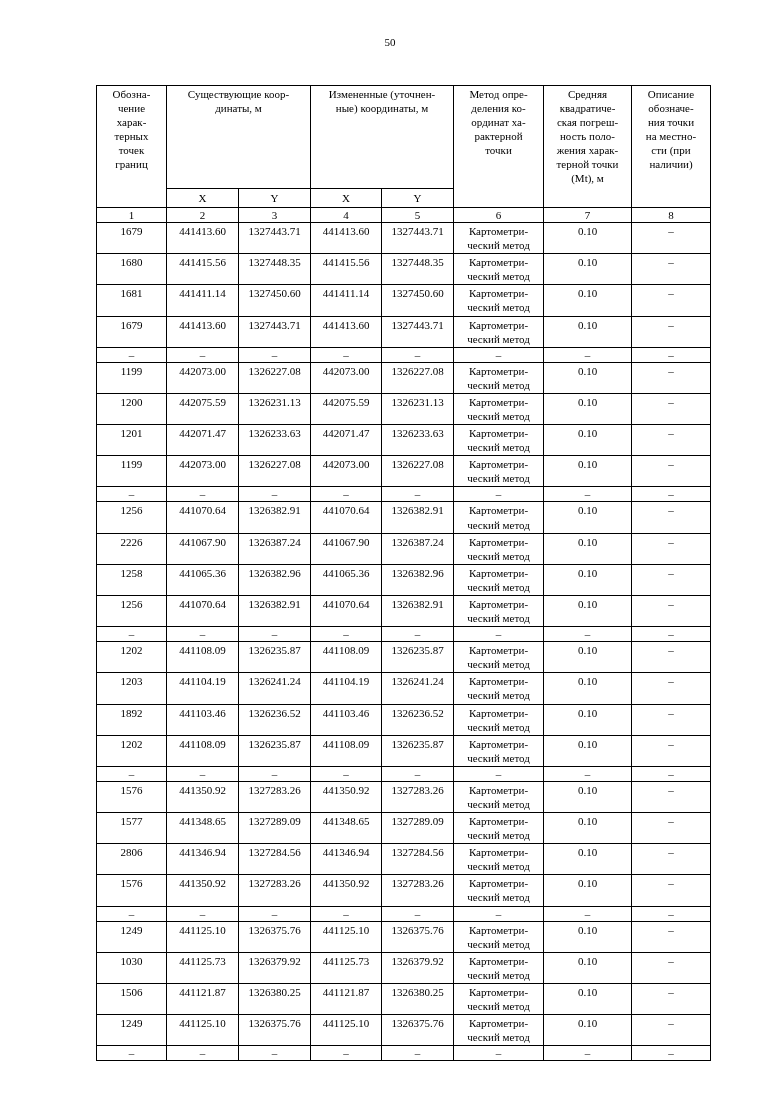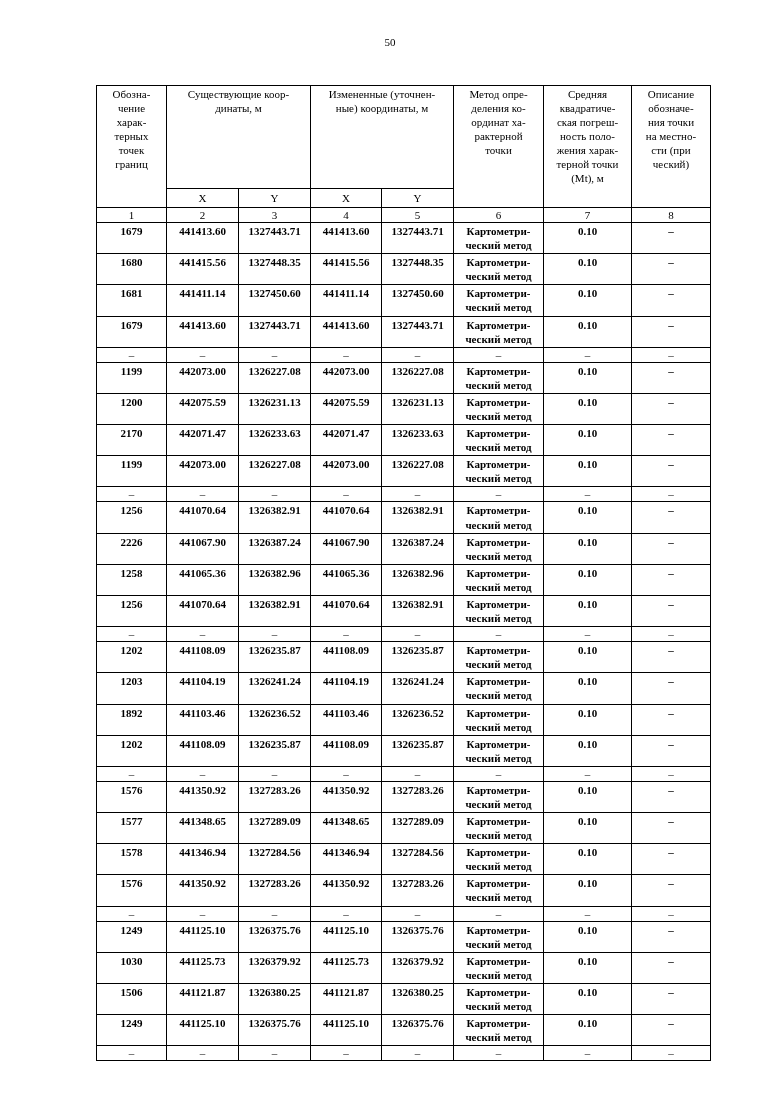--- a/index.html
+++ b/index.html
@@ -43,21 +43,21 @@
     padding: 1px 2px;
     white-space: pre-line;
     overflow: hidden;
   }
   tr.head-main { height: 103px; }
   tr.head-main td { vertical-align: top; }
   tr.head-sub { height: 19px; }
   tr.head-sub td { vertical-align: middle; padding: 0 2px; }
   tr.head-num { height: 13px; }
   tr.head-num td { vertical-align: middle; padding: 0 2px; border-bottom: 1.5px solid #000; }
-  tr.data-row { height: 29px; font-weight: bold; }
+  tr.data-row { height: 29px; }
   tr.data-row td { vertical-align: top; }
   tr.sep-row { height: 12px; }
   tr.sep-row td { vertical-align: middle; padding: 0 2px; }
 </style>
 </head>
 <body>
 
 <div class="page">
   <div class="page-number">50</div>
 
@@ -94,21 +94,21 @@
 ская погреш-
 ность поло-
 жения харак-
 терной точки
 (Mt), м</td>
         <td rowspan="2">Описание
 обозначе-
 ния точки
 на местно-
 сти (при
-ческий)</td>
+наличии)</td>
       </tr>
       <tr class="head-sub">
         <td>X</td>
         <td>Y</td>
         <td>X</td>
         <td>Y</td>
       </tr>
       <tr class="head-num">
         <td>1</td>
         <td>2</td>
@@ -191,21 +191,21 @@
           <td>442075.59</td>
           <td>1326231.13</td>
           <td>442075.59</td>
           <td>1326231.13</td>
           <td>Картометри-
 ческий метод</td>
           <td>0.10</td>
           <td>–</td>
         </tr>
         <tr class="data-row">
-          <td>2170</td>
+          <td>1201</td>
           <td>442071.47</td>
           <td>1326233.63</td>
           <td>442071.47</td>
           <td>1326233.63</td>
           <td>Картометри-
 ческий метод</td>
           <td>0.10</td>
           <td>–</td>
         </tr>
         <tr class="data-row">
@@ -353,21 +353,21 @@
           <td>441348.65</td>
           <td>1327289.09</td>
           <td>441348.65</td>
           <td>1327289.09</td>
           <td>Картометри-
 ческий метод</td>
           <td>0.10</td>
           <td>–</td>
         </tr>
         <tr class="data-row">
-          <td>1578</td>
+          <td>2806</td>
           <td>441346.94</td>
           <td>1327284.56</td>
           <td>441346.94</td>
           <td>1327284.56</td>
           <td>Картометри-
 ческий метод</td>
           <td>0.10</td>
           <td>–</td>
         </tr>
         <tr class="data-row">

